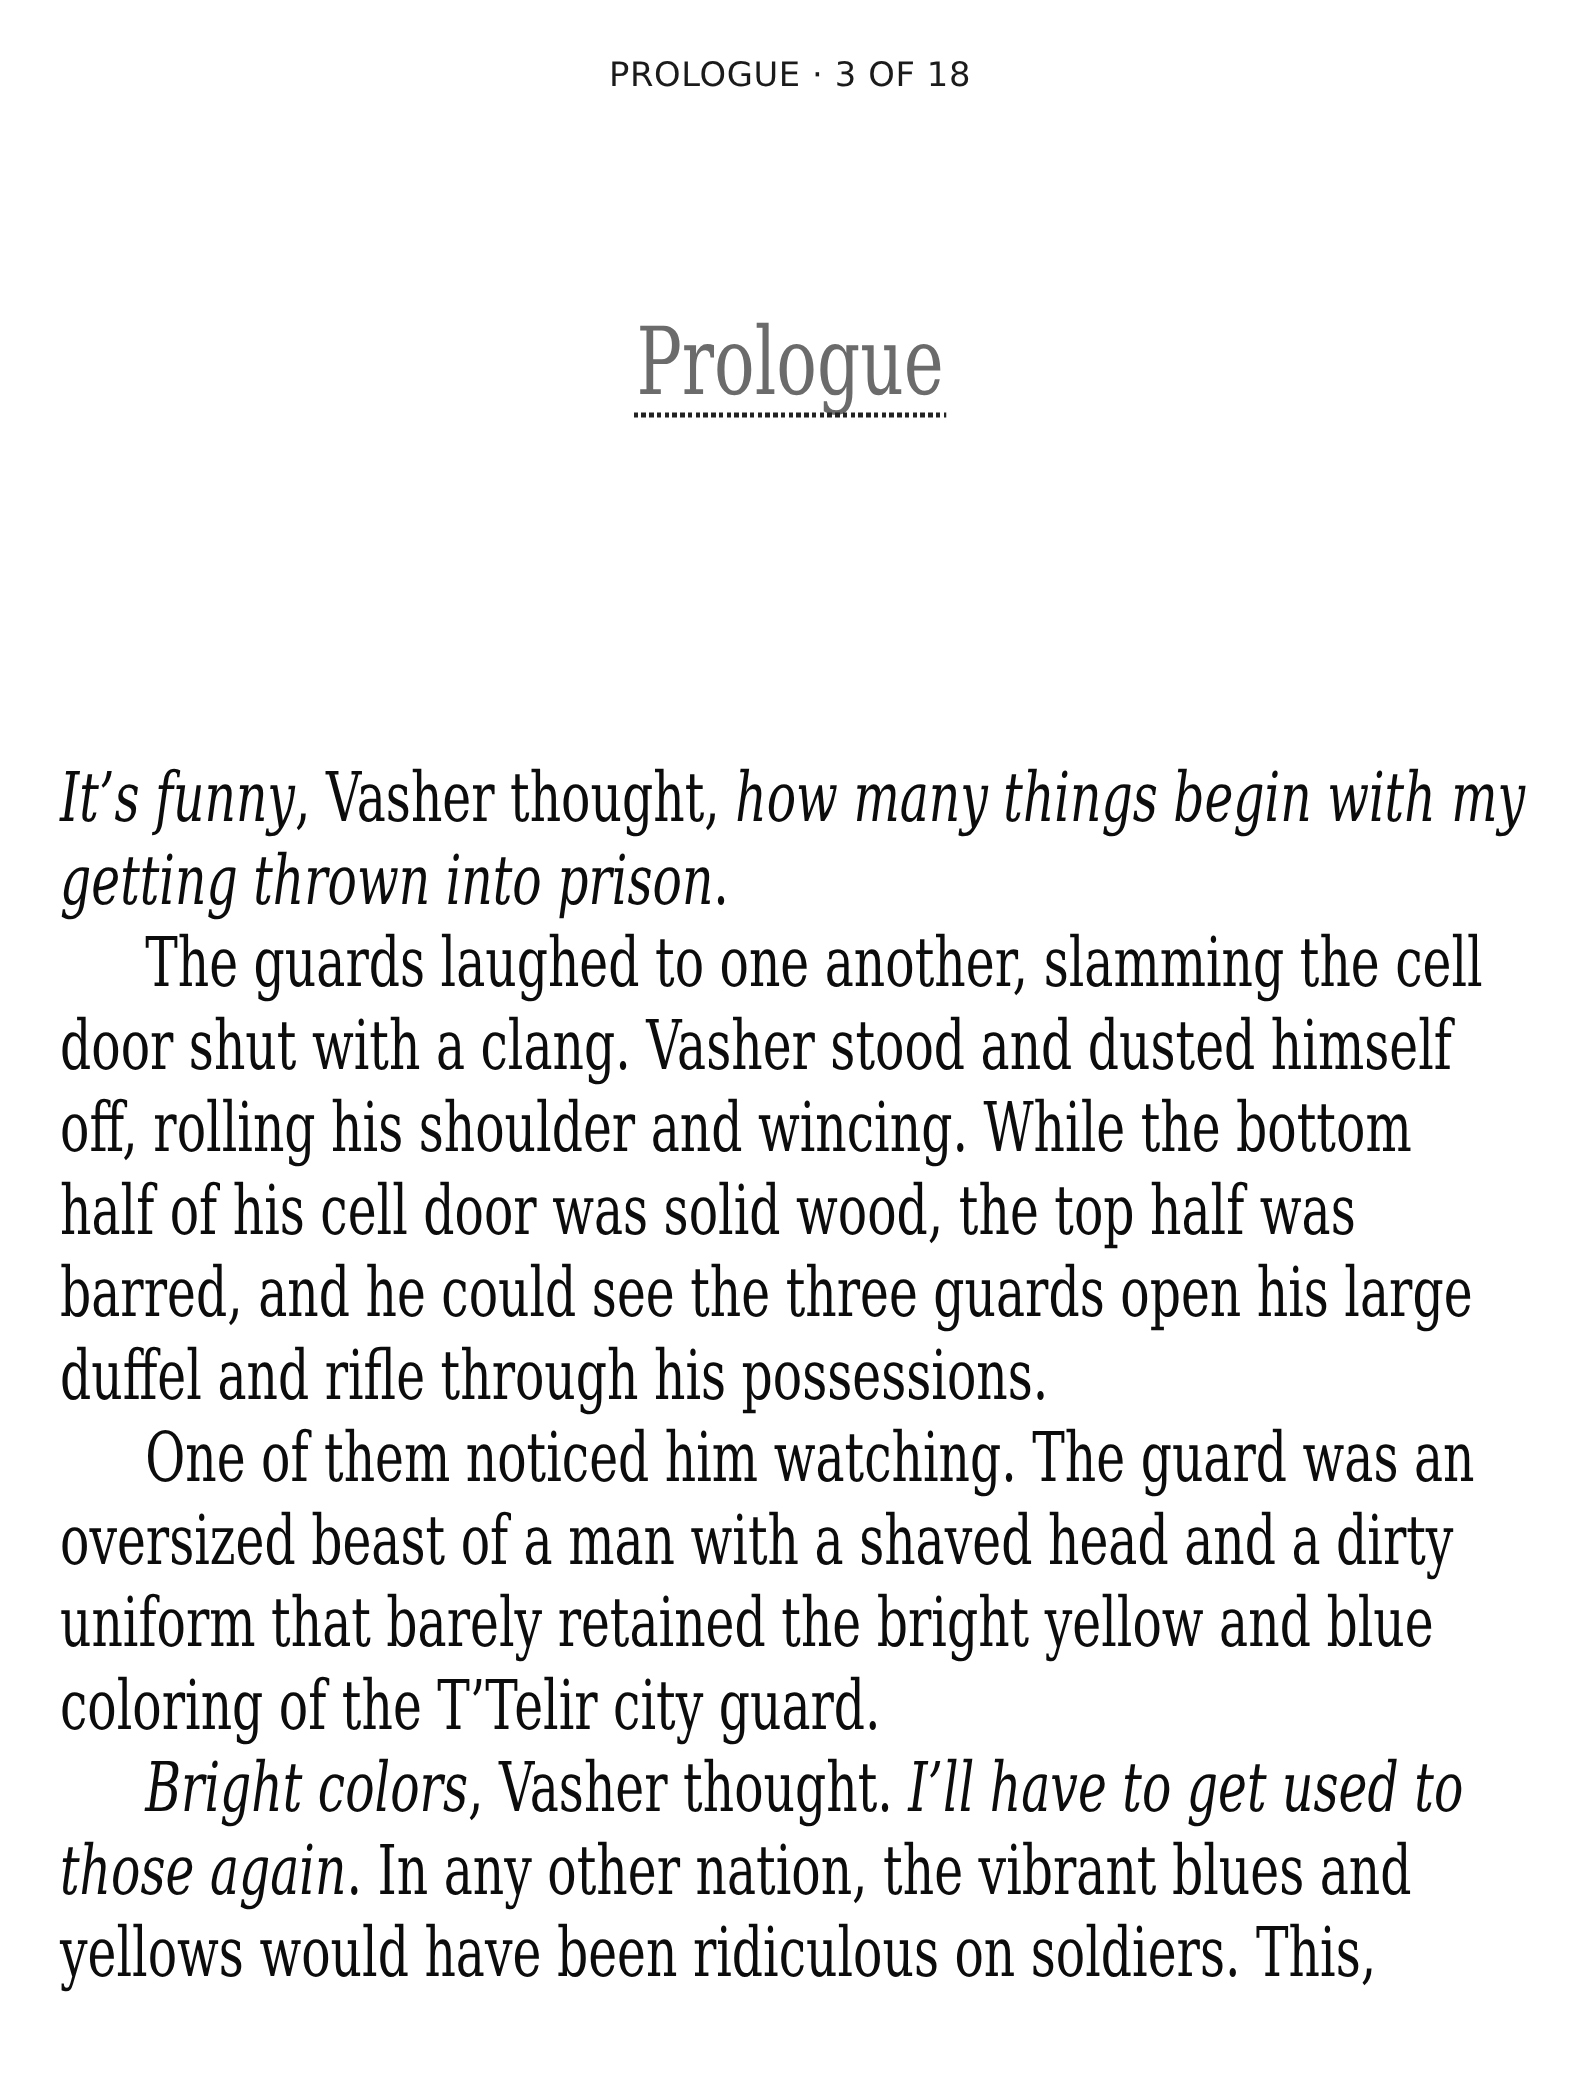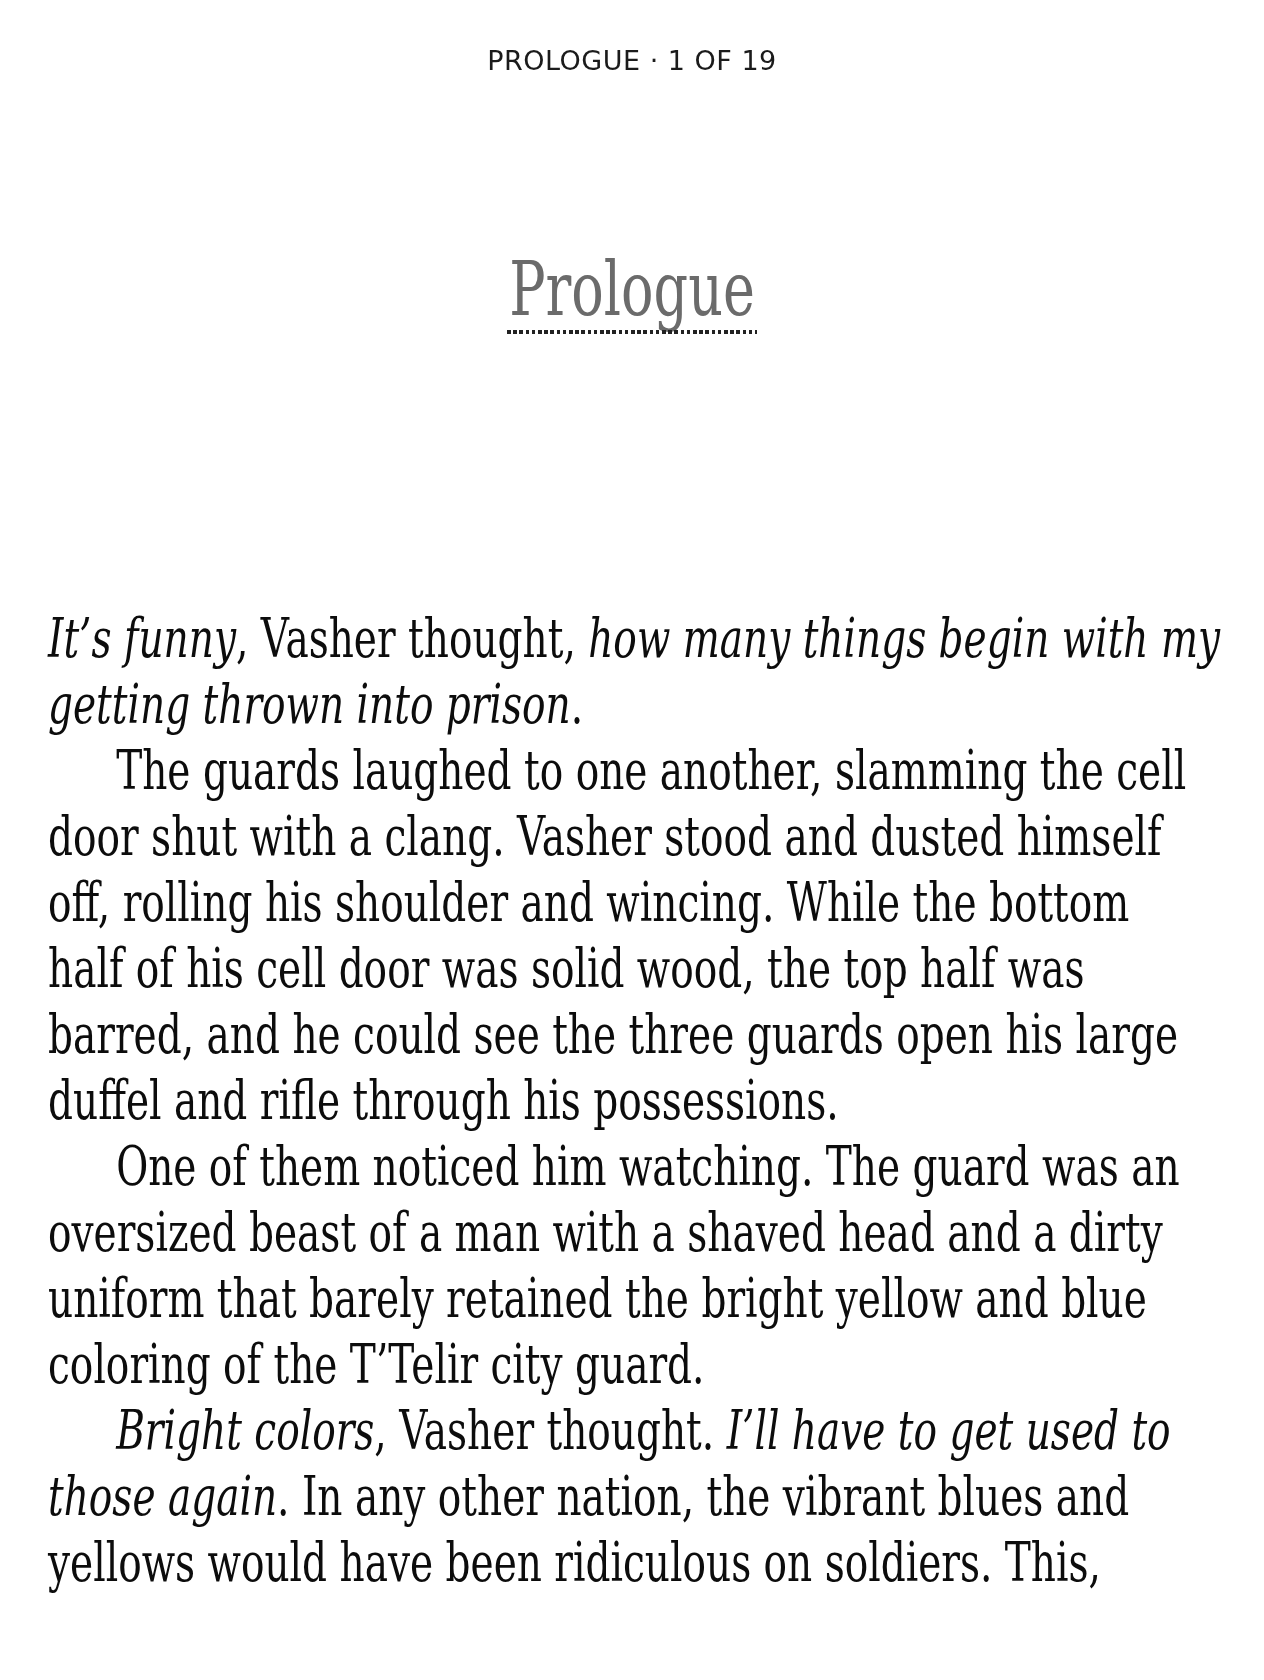--- a/index.html
+++ b/index.html
@@ -60,21 +60,21 @@
   .paragraph { margin: 0; }
   .line { white-space: pre; }
   .line.indent { padding-left: 96px; }
   .italic { font-style: italic; }
 </style>
 </head>
 <body>
 
 <div class="page">
 
-  <div class="running-header">PROLOGUE · 1 OF 19</div>
+  <div class="running-header">PROLOGUE · 3 OF 18</div>
 
   <div class="chapter-title">Prologue</div>
 
   <div class="title-dots"></div>
 
   <div class="body-text">
       <div class="paragraph">
         <div class="line"><span class="italic">It’s funny</span><span class="roman">, Vasher thought, </span><span class="italic">how many things begin with my</span></div>
         <div class="line"><span class="italic">getting thrown into prison</span><span class="roman">.</span></div>
       </div>

